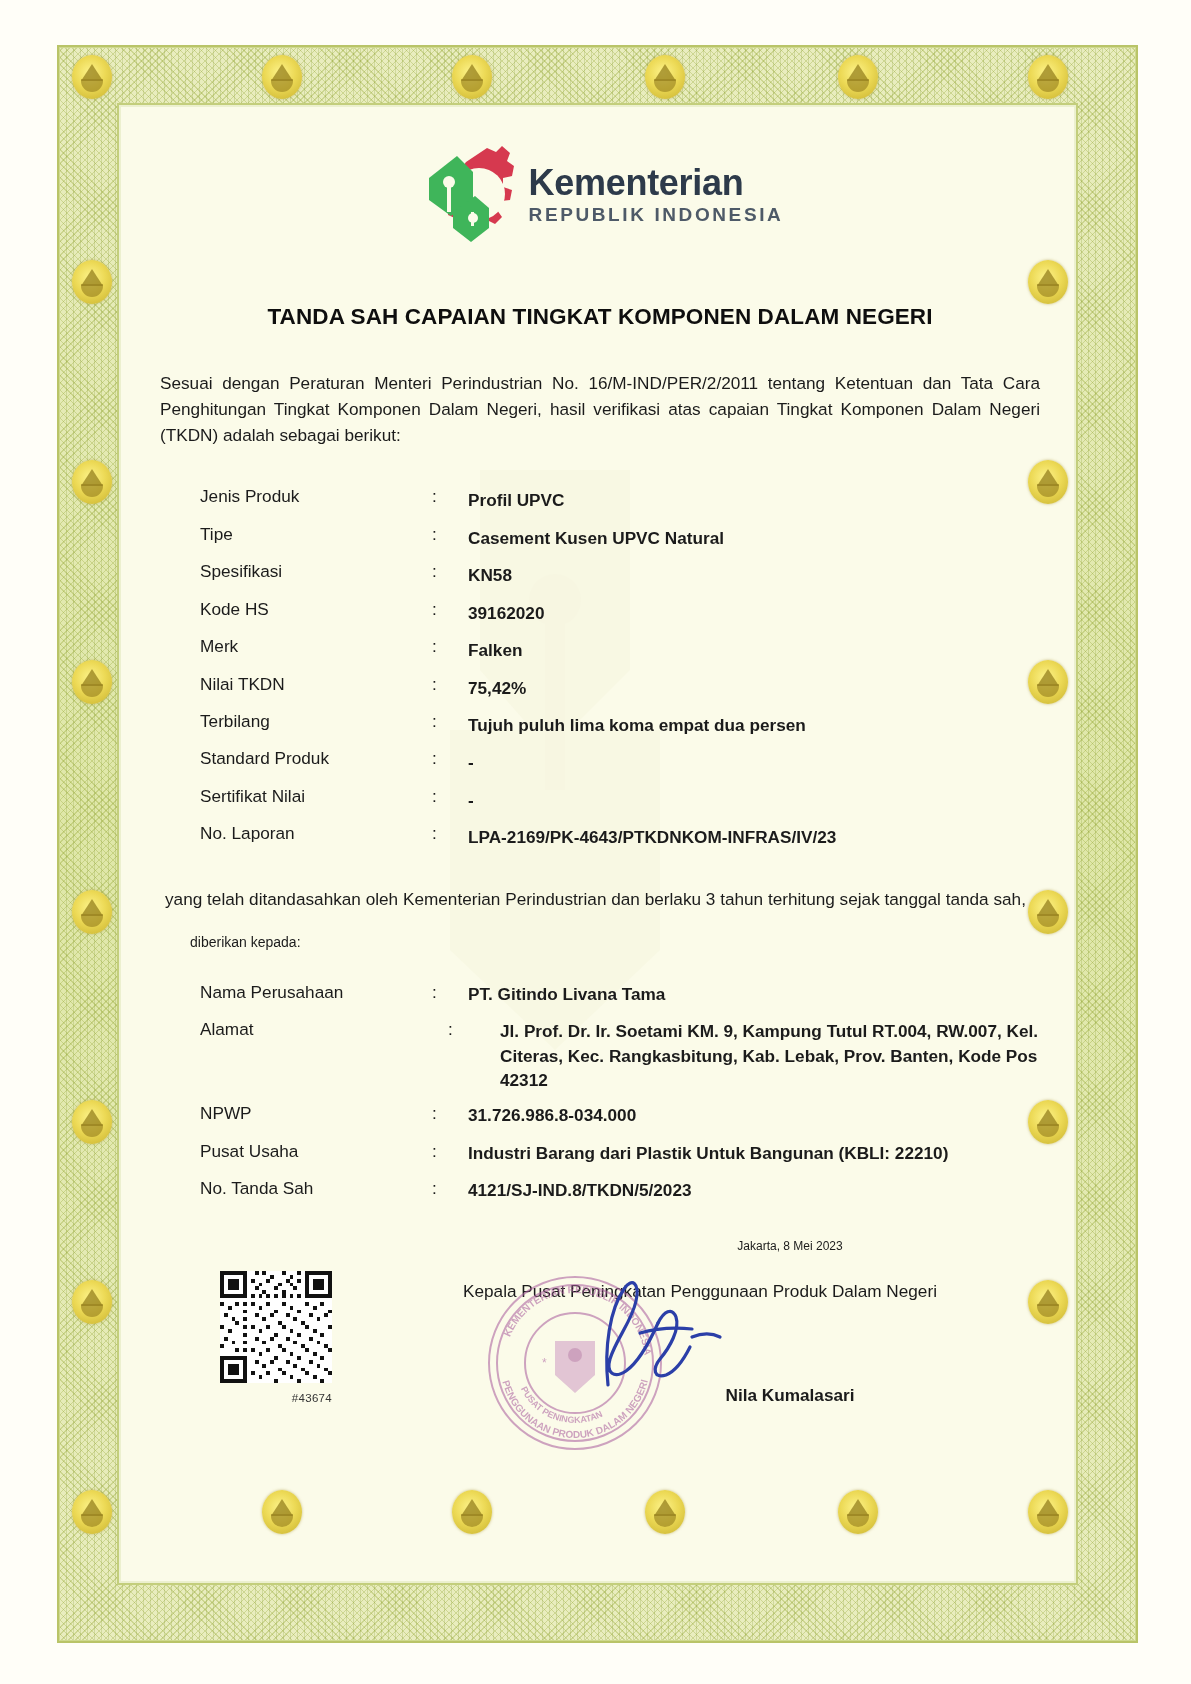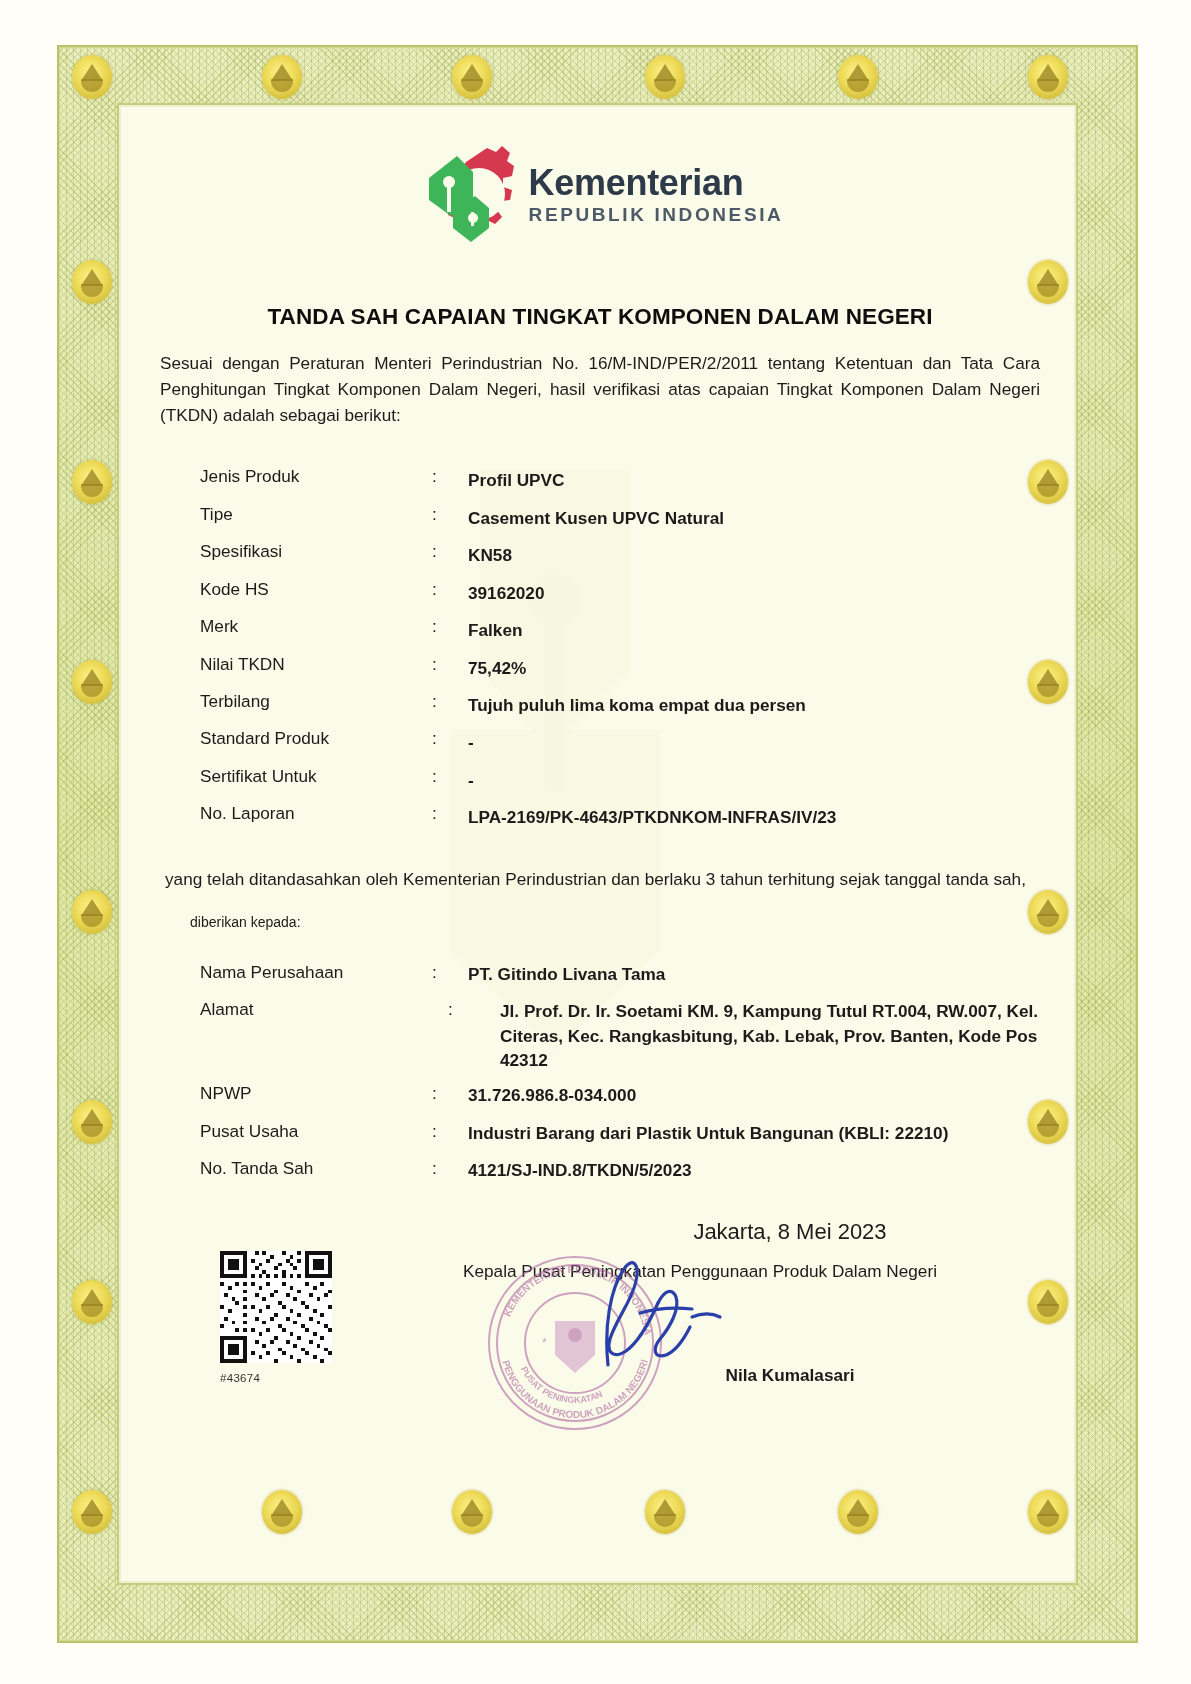--- a/index.html
+++ b/index.html
@@ -120,21 +120,21 @@
   .cert-title {
     text-align: center;
     font-size: 22.5px;
     font-weight: bold;
     letter-spacing: 0.1px;
     margin-top: 58px;
     color: #0e0e0e;
   }
 
   .intro {
-    margin-top: 20px;
+    margin-top: 40px;
     font-size: 17.2px;
     line-height: 1.52;
     text-align: justify;
     color: #1b1b1b;
   }
 
   .spec-table {
     margin-top: 40px;
     margin-left: 40px;
     font-size: 17.2px;
@@ -175,21 +175,21 @@
   .sign-block {
     position: relative;
     margin-top: 36px;
     height: 200px;
   }
   .sign-city {
     position: absolute;
     left: 420px; top: 0;
     width: 420px;
     text-align: center;
-    font-size: 22px;
+    font-size: 12px;
   }
   .sign-role {
     position: absolute;
     left: 240px; top: 42px;
     width: 600px;
     text-align: center;
     font-size: 17.2px;
   }
   .sign-name {
     position: absolute;
@@ -197,21 +197,21 @@
     width: 420px;
     text-align: center;
     font-size: 17.2px;
     font-weight: bold;
   }
 
   .qr-wrap {
     position: absolute;
     left: 60px; top: 32px;
     width: 112px;
-    text-align: left;
+    text-align: right;
   }
   .qr-code { width: 112px; height: 112px; display: block; }
   .qr-id {
     margin-top: 9px;
     font-size: 11.5px;
     color: #333;
     letter-spacing: 0.3px;
   }
 
   .stamp {
@@ -340,21 +340,21 @@
         <div class="lbl">Terbilang</div>
         <div class="sep">:</div>
         <div class="val">Tujuh puluh lima koma empat dua persen</div>
       </div>
       <div class="row">
         <div class="lbl">Standard Produk</div>
         <div class="sep">:</div>
         <div class="val">-</div>
       </div>
       <div class="row">
-        <div class="lbl">Sertifikat Untuk</div>
+        <div class="lbl">Sertifikat Nilai</div>
         <div class="sep">:</div>
         <div class="val">-</div>
       </div>
       <div class="row">
         <div class="lbl">No. Laporan</div>
         <div class="sep">:</div>
         <div class="val">LPA-2169/PK-4643/PTKDNKOM-INFRAS/IV/23</div>
       </div>
     </div>
 

